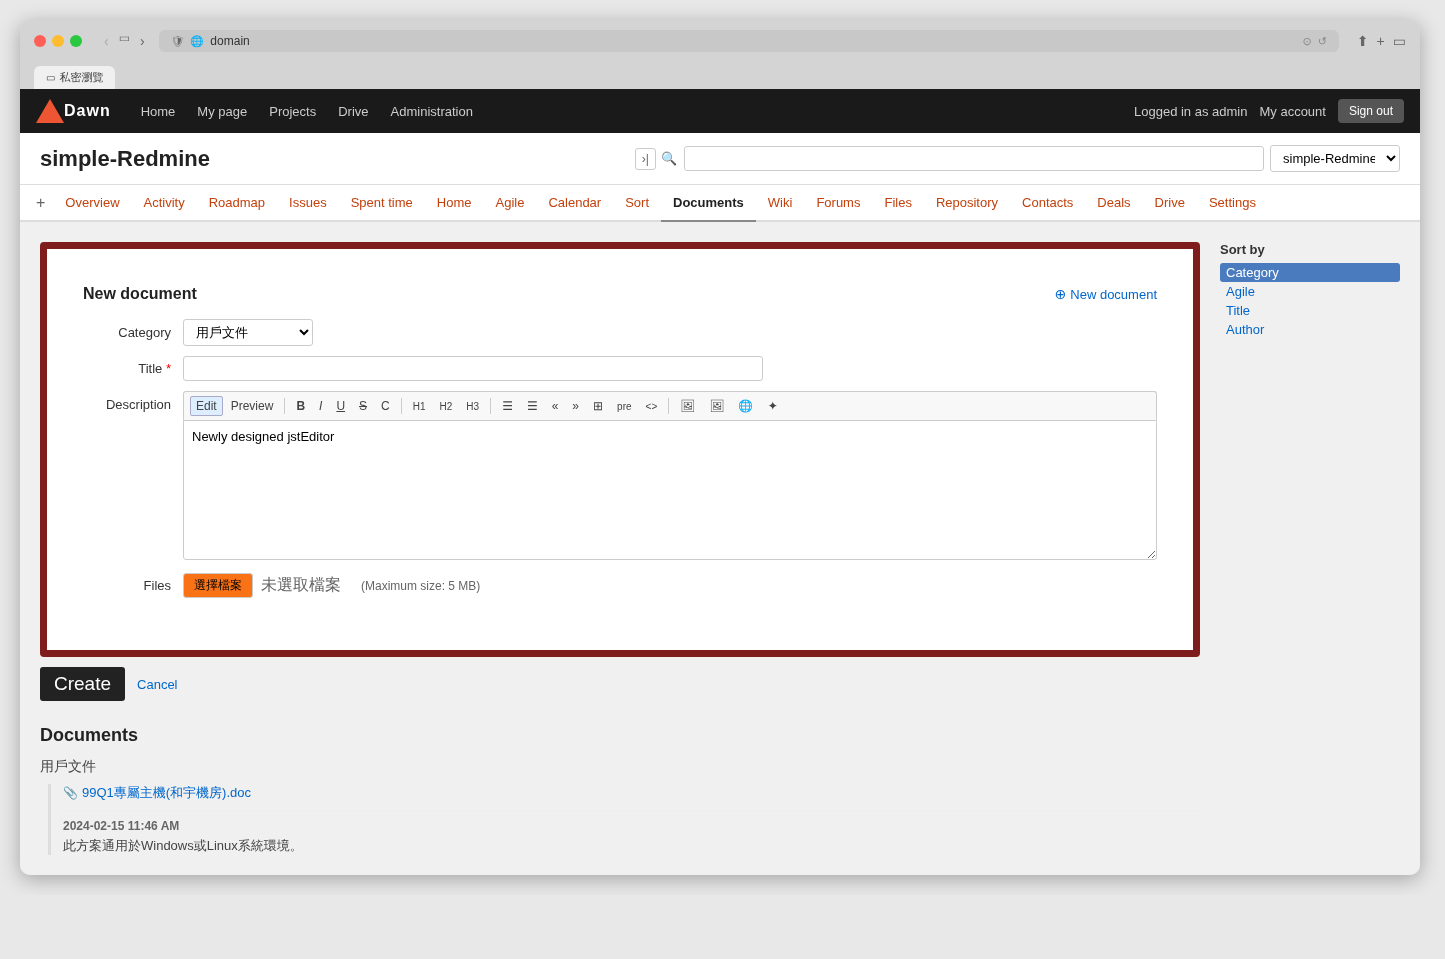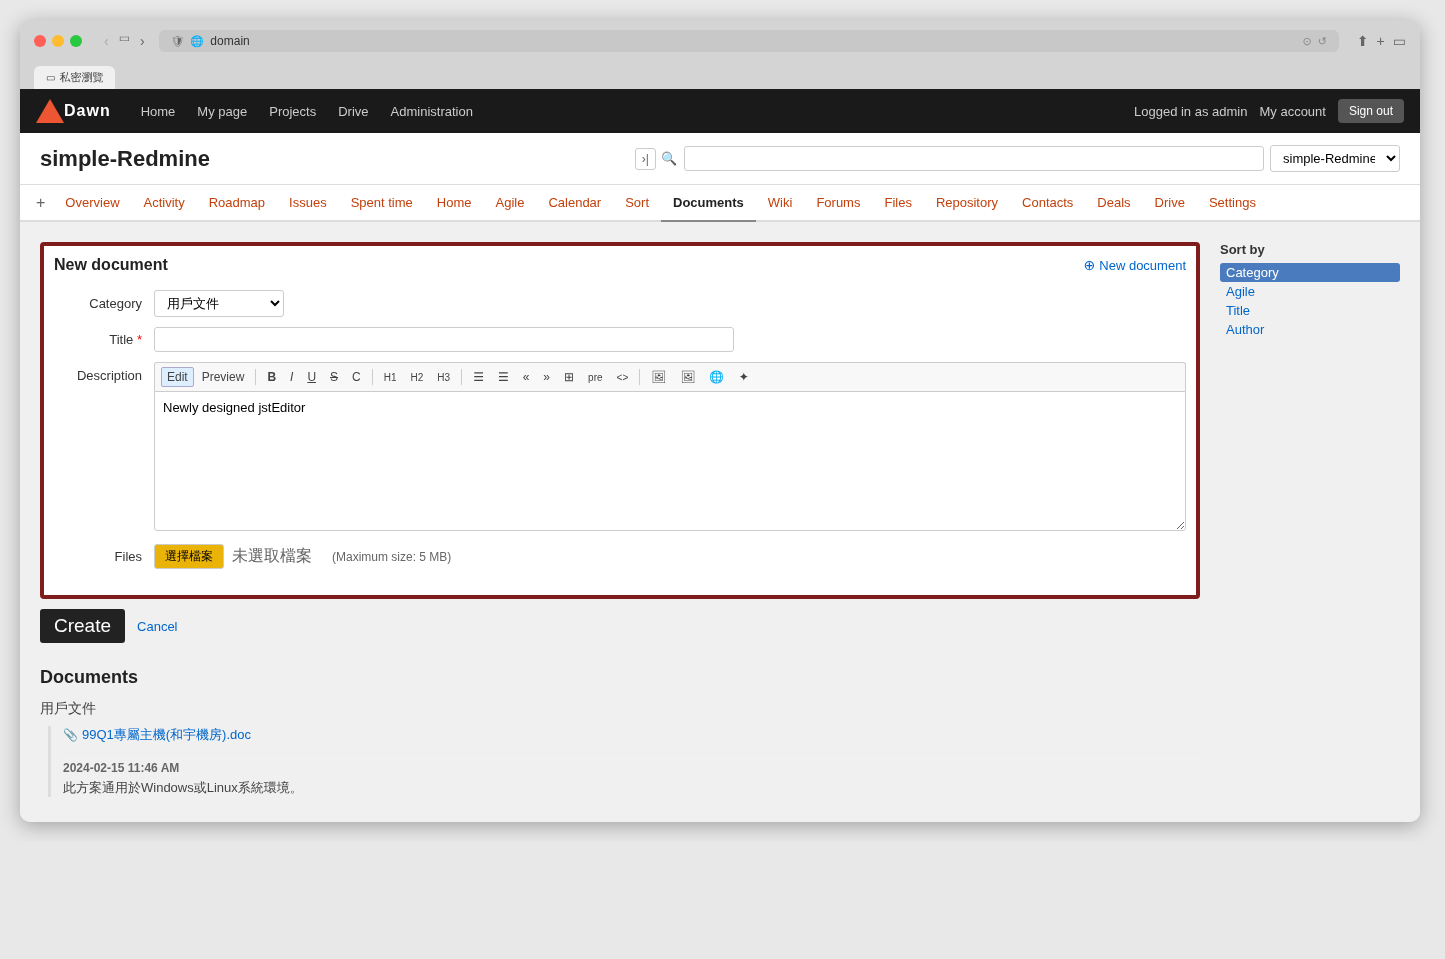--- a/index.html
+++ b/index.html
@@ -190,24 +190,24 @@
     .main-content {
       display: flex;
       padding: 20px;
       gap: 20px;
       min-height: 600px;
     }
 
     
     .form-card {
       background: white;
-      border: 4px solid #7f1d1d;
+      border: 7px solid #7f1d1d;
       border-radius: 4px;
       flex: 1;
-      padding: 10px;
+      padding: 36px;
     }
     .form-header {
       display: flex;
       align-items: center;
       justify-content: space-between;
       margin-bottom: 16px;
     }
     .form-title { font-size: 16px; font-weight: bold; color: #222; }
     .new-doc-link { color: #0066cc; text-decoration: none; font-size: 13px; display: flex; align-items: center; gap: 4px; }
 
@@ -289,21 +289,21 @@
     }
     .files-label {
       width: 100px;
       text-align: right;
       padding-right: 12px;
       font-size: 13px;
       color: #333;
     }
     .file-btn {
       border: 1px solid #ccc;
-      background: #eab308;
+      background: #f97316;
       padding: 3px 10px;
       border-radius: 3px;
       cursor: pointer;
       font-size: 12px;
     }
     .file-status { color: #666; font-size: 16px; margin-left: 8px; }
     .file-max { color: #666; font-size: 12px; margin-left: 20px; }
 
     
     .action-buttons { display: flex; gap: 8px; margin-top: 10px; }

